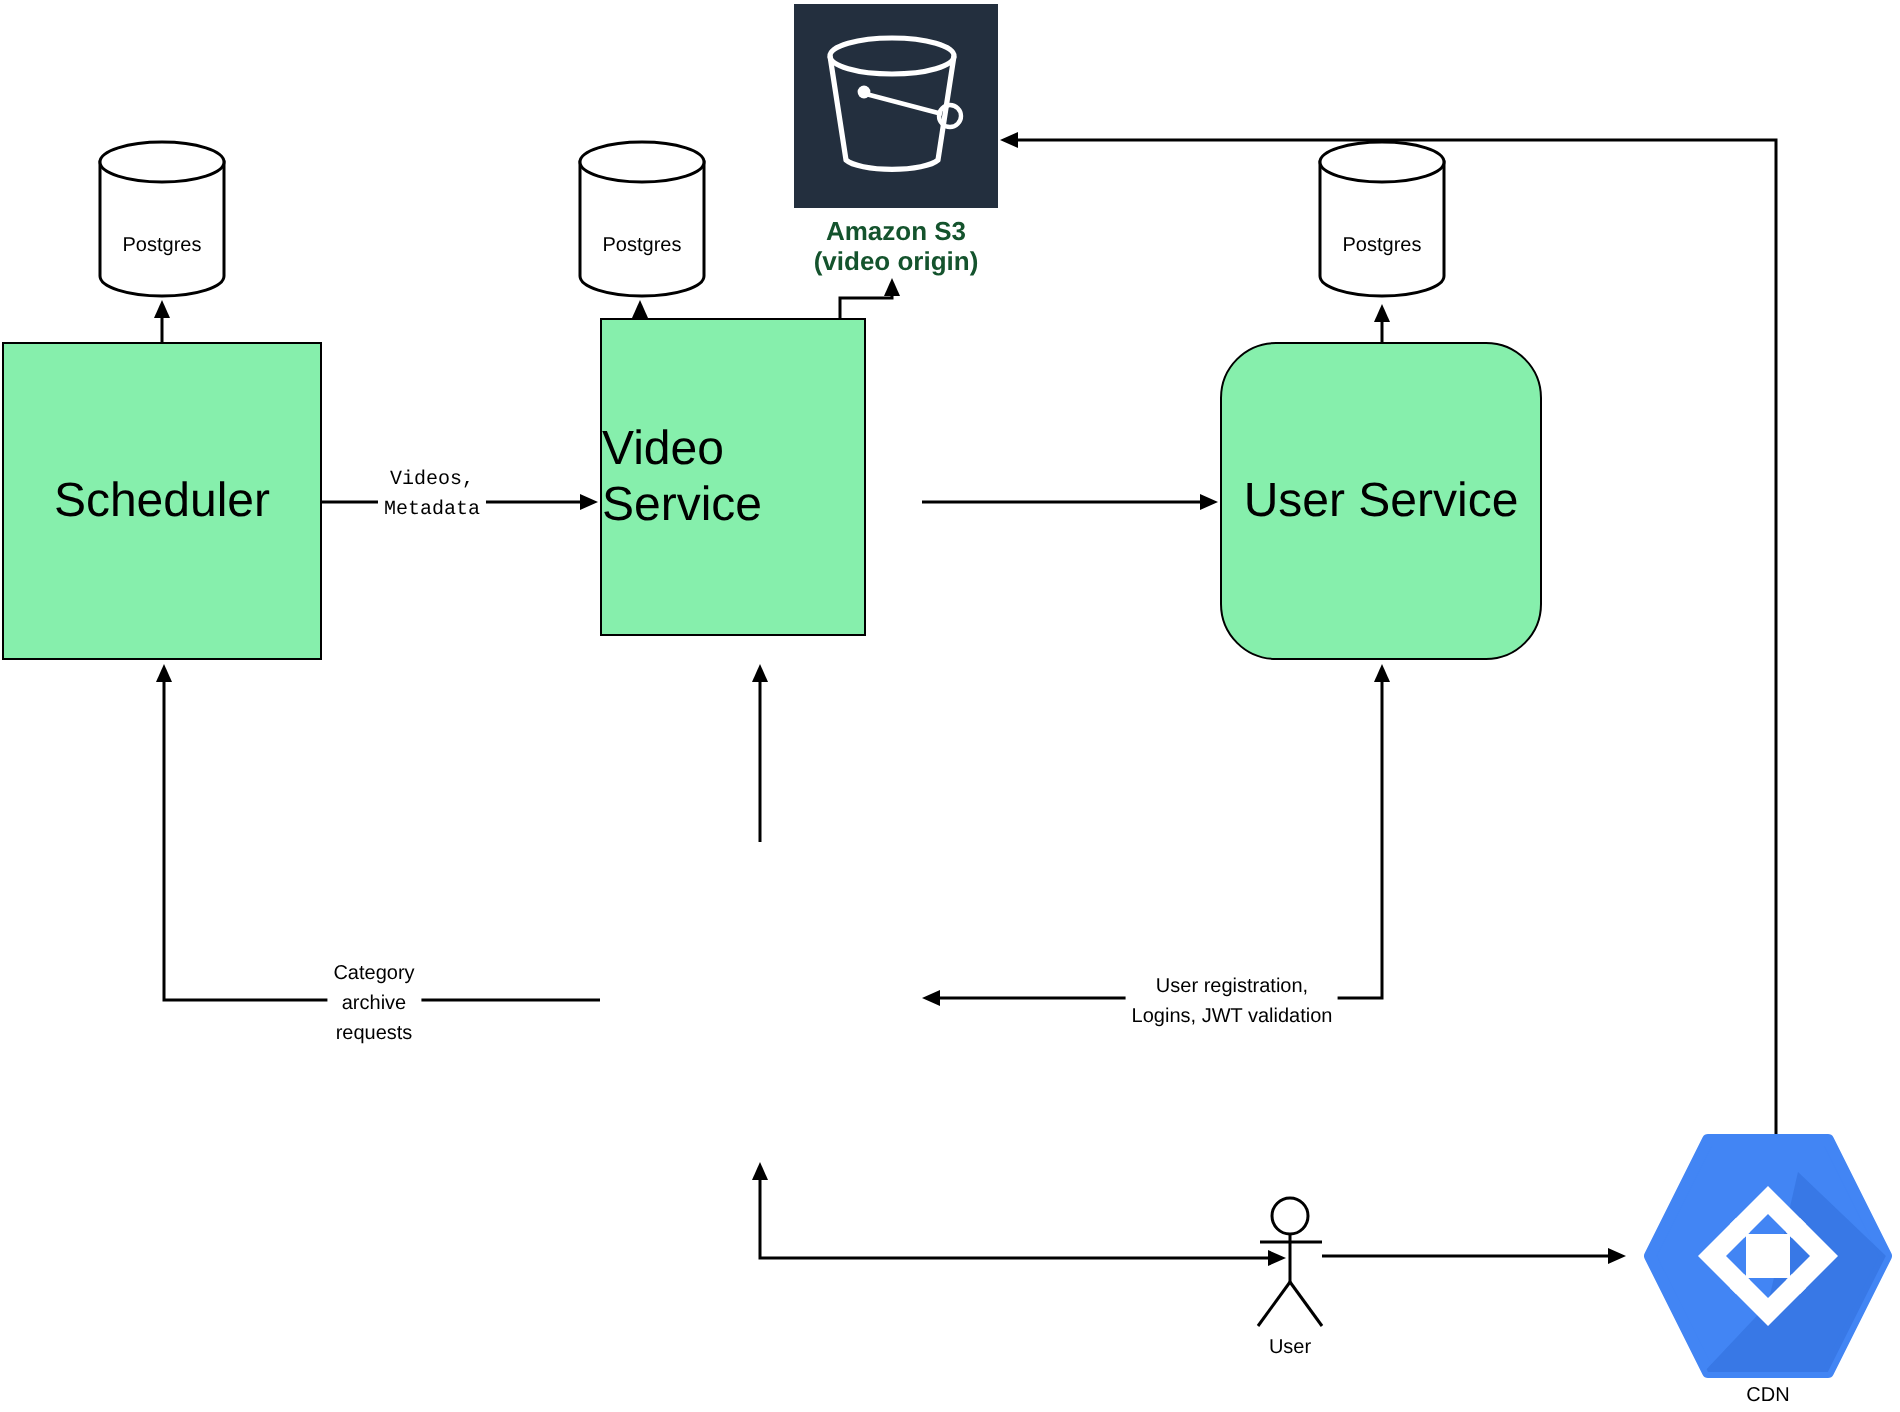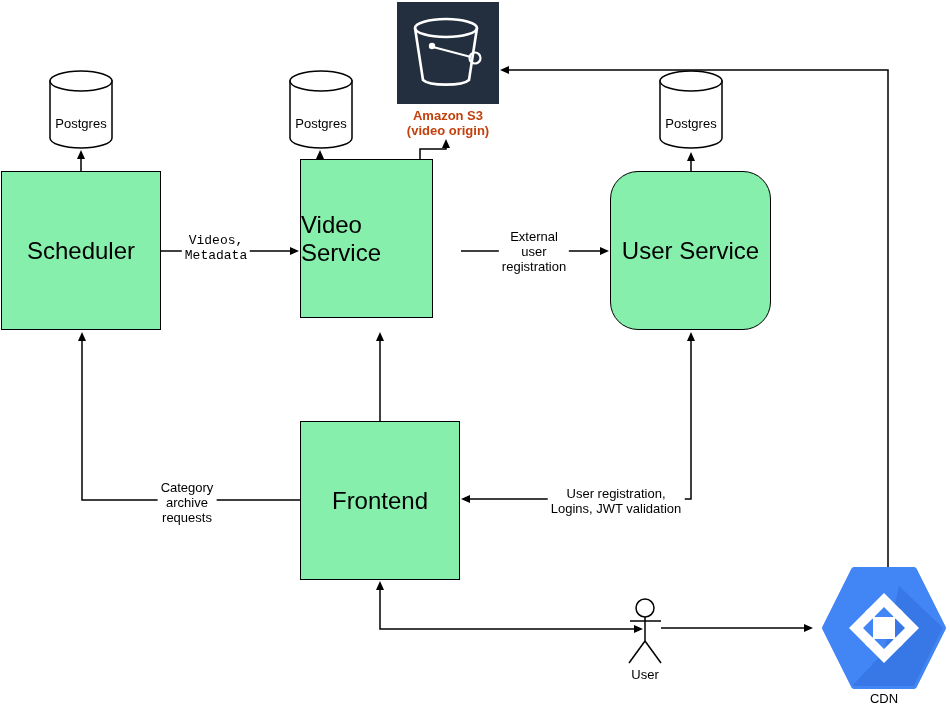--- a/index.html
+++ b/index.html
@@ -8,25 +8,25 @@
     font-family:"Liberation Sans", sans-serif;color:#000;overflow:hidden;
   }
   svg.layer{position:absolute;left:0;top:0;width:950px;height:706px;}
   .node{
     position:absolute;box-sizing:border-box;border:1.5px solid #000;background:#86efac;
     display:flex;align-items:center;justify-content:center;
     font-size:24px;color:#000;
   }
   .lbl{
     position:absolute;transform:translate(-50%,-50%);
-    text-align:center;font-size:13px;line-height:15px;color:#000;
+    text-align:center;font-size:10px;line-height:15px;color:#000;
     white-space:pre-line;
   }
   .lbl.bg{background:#ffffff;padding:0 3px;}
-  .lbl.s3lbl{font-weight:bold;color:#c2410c;font-size:13px;line-height:15px;}
+  .lbl.s3lbl{font-weight:bold;color:#14532d;font-size:13px;line-height:15px;}
   .edge-line{stroke:#000;stroke-width:1.5;fill:none;}
   .arrowhead{fill:#000;stroke:none;}
   .shape{stroke:#000;stroke-width:1.5;fill:#fff;}
   .white-stroke{stroke:#fff;fill:none;}
 </style>
 </head>
 <body>
 
 <div class="canvas">
 
@@ -137,37 +137,31 @@
 
   <div class="node" style="left:1px;top:171px;width:160px;height:159px;">
     <span>Scheduler</span>
   </div>
   <div class="node" style="left:300px;top:159px;width:133px;height:159px;">
     <span>Video Service</span>
   </div>
   <div class="node" style="left:610px;top:171px;width:161px;height:159px;border-radius:28px;">
     <span>User Service</span>
   </div>
-  <div class="node" style="left:300px;top:421px;width:160px;height:159px;">
-    <span>Frontend</span>
-  </div>
 
   <div class="lbl" style="left:81px;top:123px;">Postgres</div>
   <div class="lbl" style="left:321px;top:123px;">Postgres</div>
   <div class="lbl" style="left:691px;top:123px;">Postgres</div>
 
   <div class="lbl s3lbl" style="left:448px;top:123px;">Amazon S3
 (video origin)</div>
   <div class="lbl" style="left:645px;top:674px;">User</div>
   <div class="lbl" style="left:884px;top:698px;">CDN</div>
 
   <div class="lbl bg" style="left:216px;top:248px;font-family:Liberation Mono, monospace;">Videos,
 Metadata</div>
-  <div class="lbl bg" style="left:534px;top:251px;">External
-user
-registration</div>
   <div class="lbl bg" style="left:187px;top:502px;">Category
 archive
 requests</div>
   <div class="lbl bg" style="left:616px;top:501px;">User registration,
 Logins, JWT validation</div>
 
 </div>
 
 </body></html>

